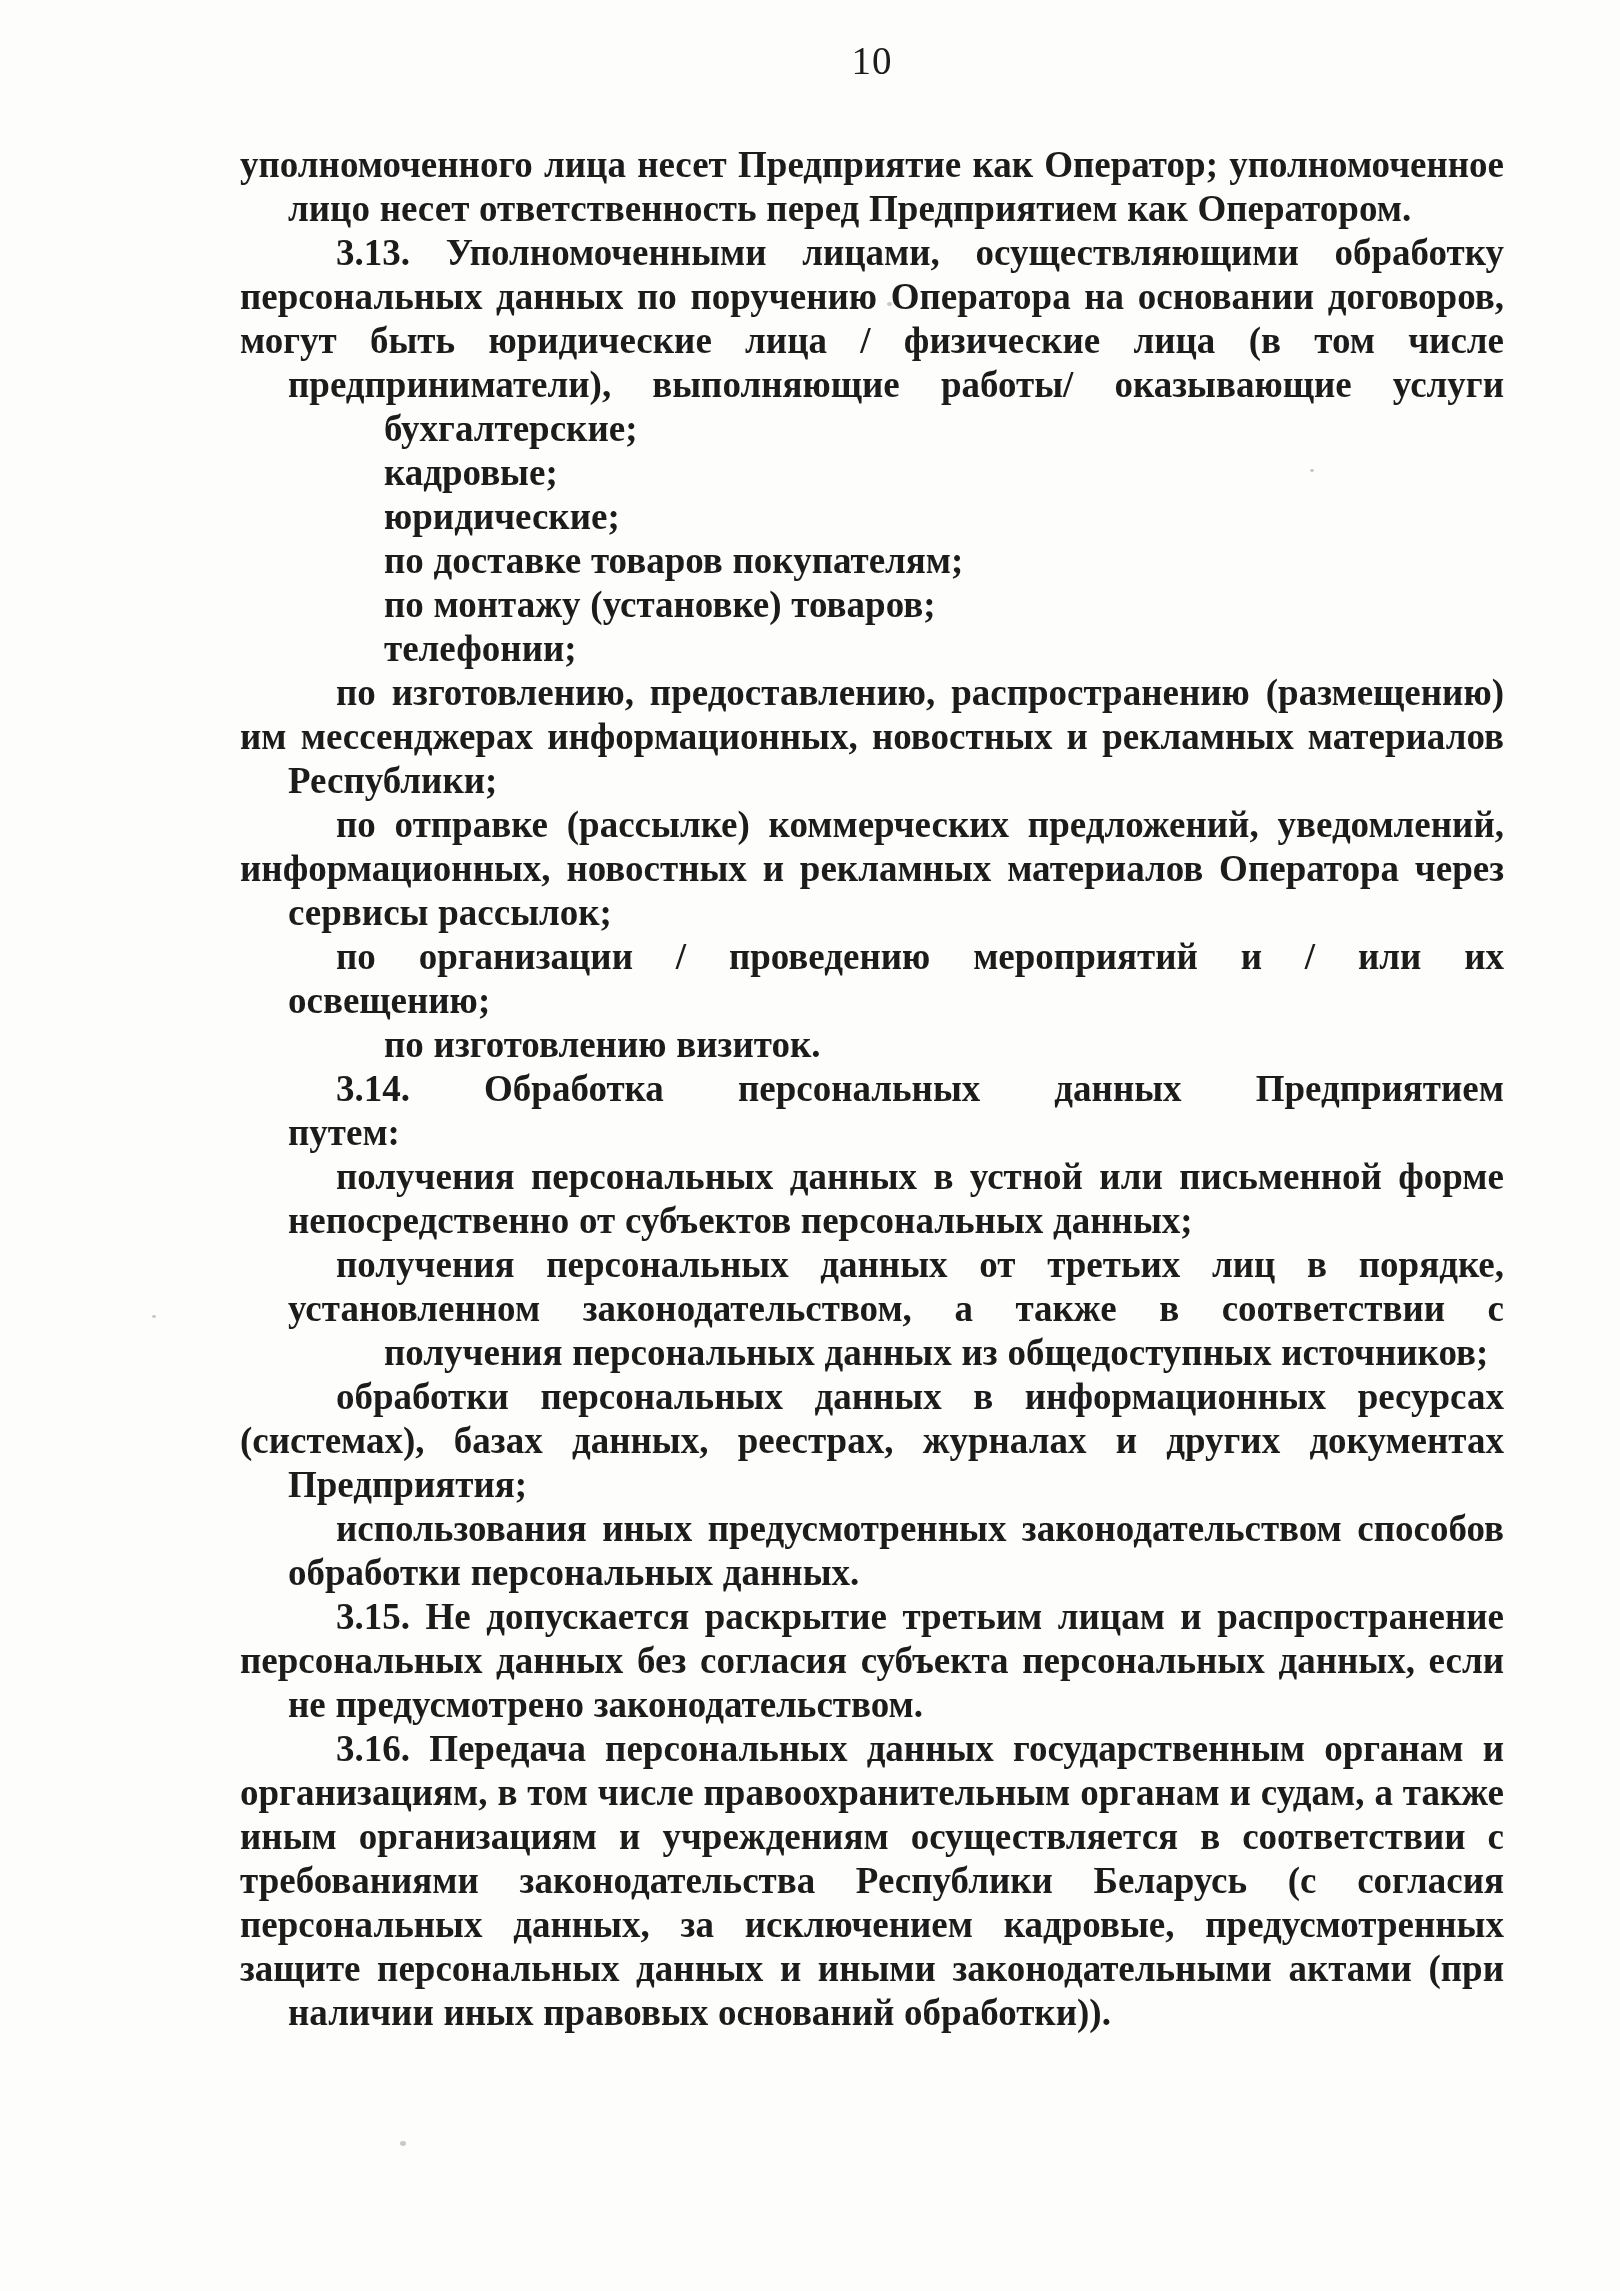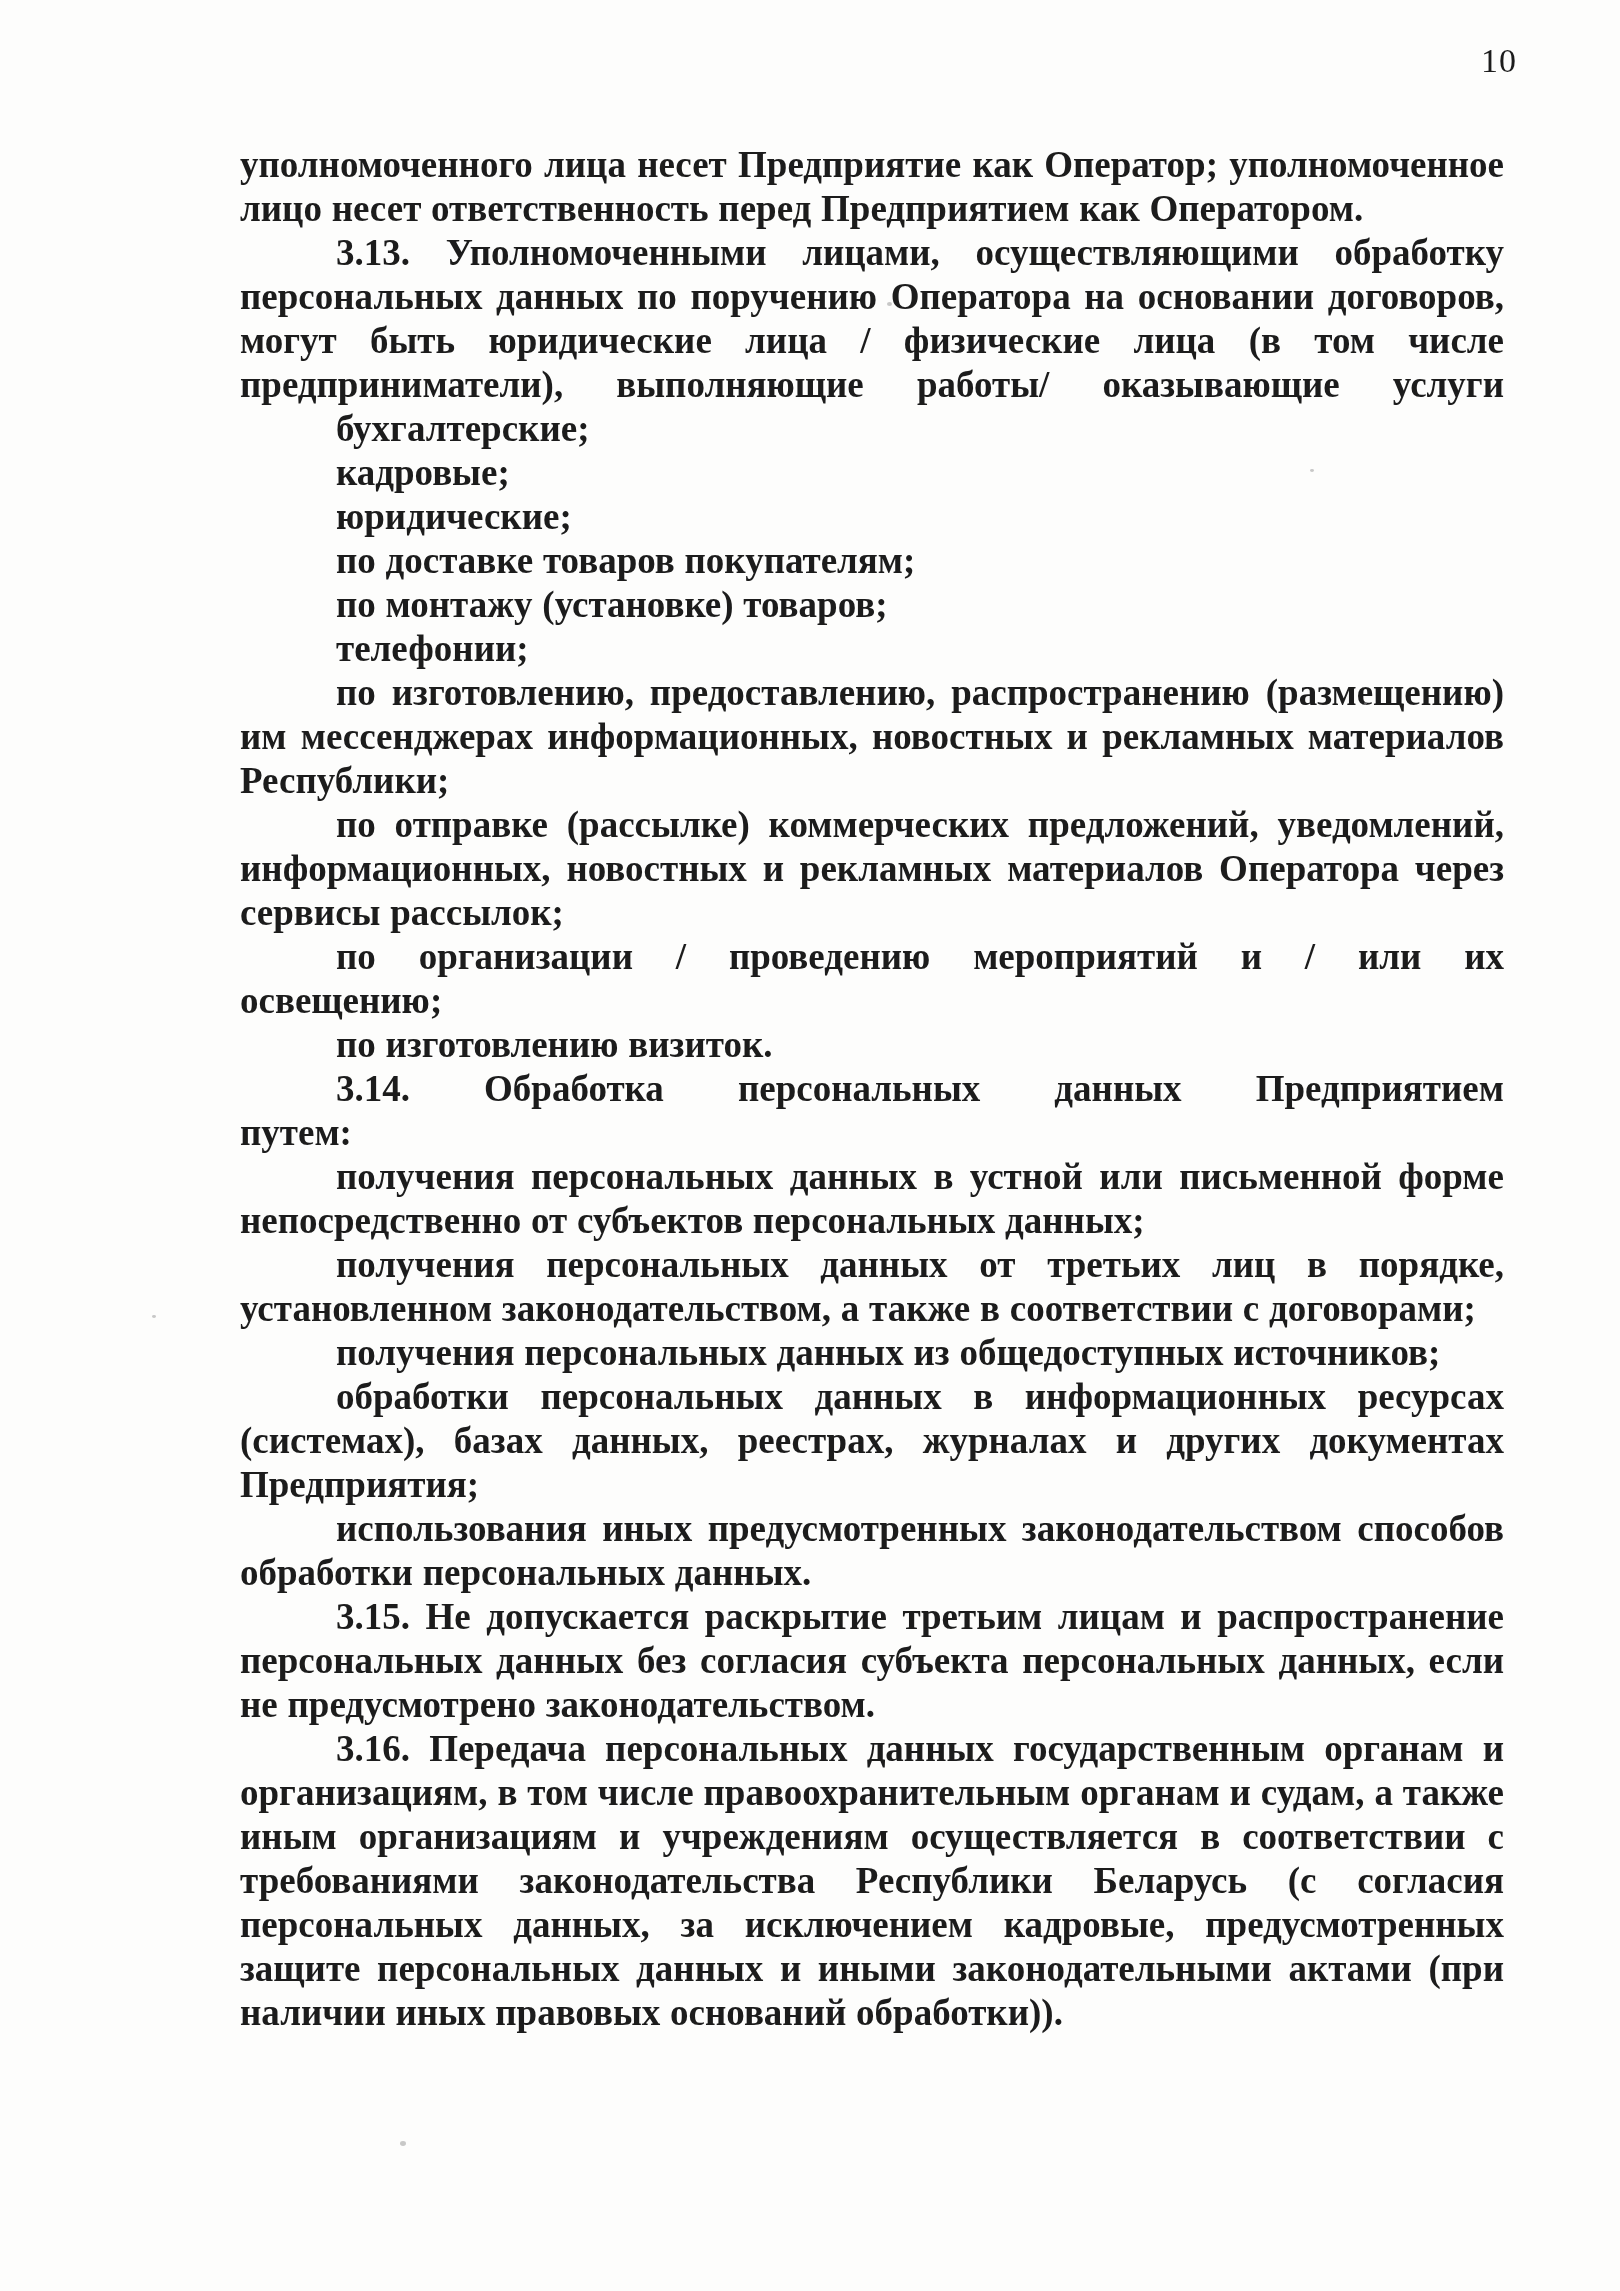--- a/index.html
+++ b/index.html
@@ -13,25 +13,25 @@
   .page {
     position: relative;
     width: 1620px;
     height: 2292px;
     background: #fdfdfc;
     font-family: "Liberation Serif", "DejaVu Serif", serif;
     color: #1c1c1c;
   }
   .page-number {
     position: absolute;
-    left: 253px;
+    left: 240px;
     top: 39px;
     width: 1264px;
-    text-align: right;
-    font-size: 34px;
+    text-align: center;
+    font-size: 39px;
     line-height: 43px;
     letter-spacing: 1px;
   }
   .text-block {
     position: absolute;
     left: 240px;
     top: 143px;
     width: 1264px;
     font-size: 37px;
   }
@@ -45,20 +45,21 @@
     line-height: 44px;
     overflow: hidden;
     text-align: justify;
     text-align-last: justify;
     text-justify: inter-word;
     white-space: normal;
     word-spacing: 0.5px;
   }
   .line.last {
     text-align-last: left;
+    margin-left: 48px;
   }
   .line.first {
     text-indent: 96px;
   }
   .speck {
     position: absolute;
     border-radius: 50%;
     background: #9d9d9d;
     opacity: 0.55;
     filter: blur(0.5px);

